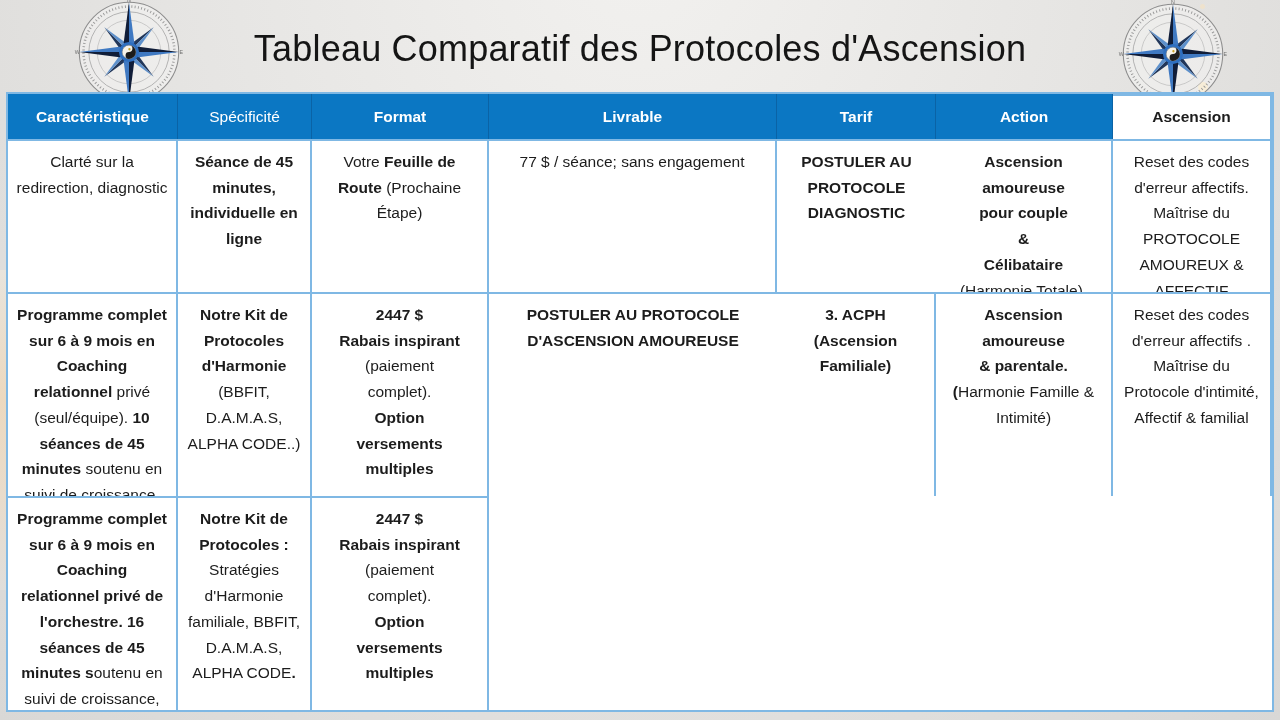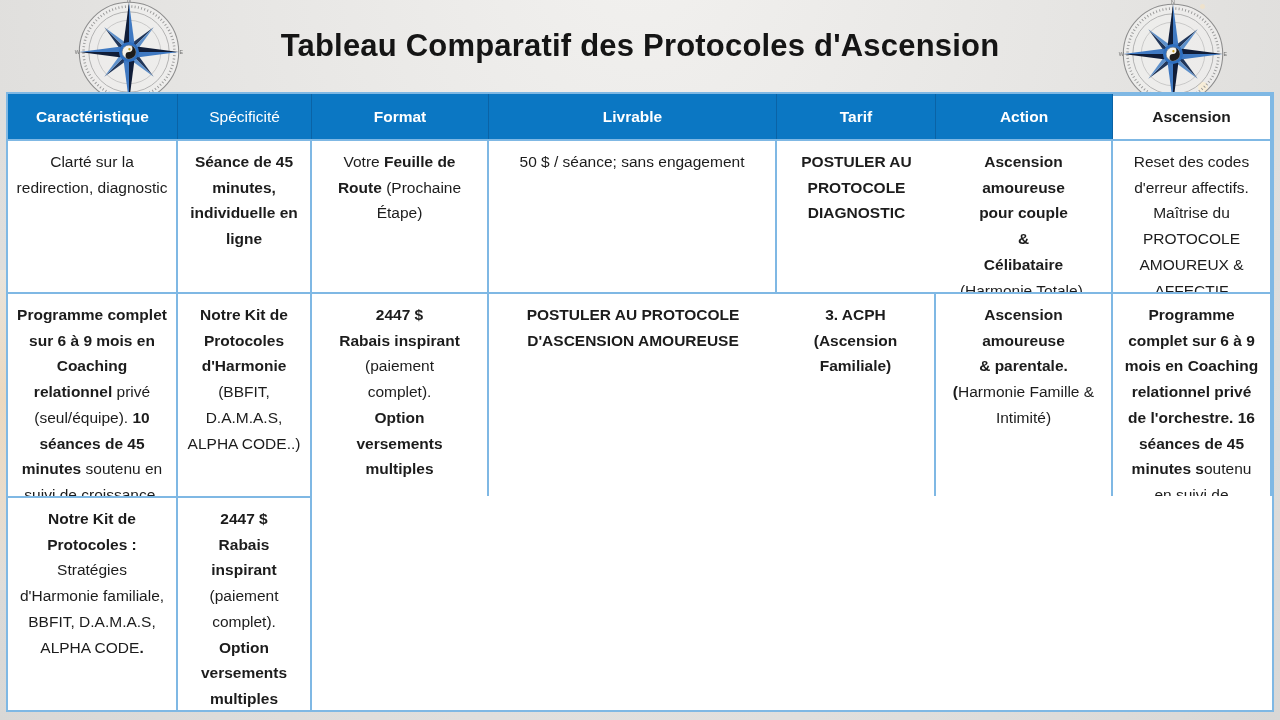--- a/index.html
+++ b/index.html
@@ -13,21 +13,21 @@
   .left-tint {
     position:absolute; left:0; top:270px; width:8px; height:320px;
     background: linear-gradient(#e9e4dc 0%, #ecd9bf 40%, #e9dccb 70%, #e0dedb 100%);
   }
   .dot { position:absolute; border-radius:50%; background:#f3e3c4; }
   .dot.d1 { left:1198px; top:82px; width:10px; height:10px; }
   .dot.d2 { left:1200px; top:4px; width:5px; height:5px; opacity:.7; }
 
   .page-title {
     position:absolute; left:0; right:0; top:28px;
-    text-align:center; font-size:31px; font-weight:700; color:#151515;
+    text-align:center; font-size:36px; font-weight:400; color:#151515;
     letter-spacing:.2px;
   }
   .compass { position:absolute; width:110px; height:110px; }
   .compass.left  { left:74px;  top:-3px; }
   .compass.right { left:1118px; top:-1px; }
 
   .tablewrap {
     position:absolute; left:6px; top:92px;
     border:2px solid var(--border, #7fb8e4);
     background:#fff;
@@ -146,21 +146,21 @@
       <div class="th bold">
         <span>Action</span>
       </div>
       <div class="td"><span class="b">Ascension
 en
 autonome</span><span>;
 </span><span class="b">Tester</span><span> sans engagement</span></div>
       <div class="td"><span>Clarté sur la redirection, diagnostic</span></div>
       <div class="td"><span class="b">Séance de 45 minutes, individuelle en ligne</span></div>
       <div class="td"><span>Votre </span><span class="b">Feuille de Route</span><span> (Prochaine Étape)</span></div>
-      <div class="td"><span>50 $ / séance; sans engagement</span></div>
+      <div class="td"><span>77 $ / séance; sans engagement</span></div>
       <div class="td lastcol action"><span class="b">POSTULER AU PROTOCOLE DIAGNOSTIC</span></div>
       <div class="td"><span class="b">Ascension
 amoureuse
 pour couple
 &amp;
 Célibataire</span><span>
 (Harmonie Totale).</span></div>
       <div class="td"><span>Reset des codes d'erreur affectifs. Maîtrise du PROTOCOLE AMOUREUX &amp; AFFECTIF</span></div>
       <div class="td"><span class="b">Programme complet sur 6 à 9 mois en Coaching relationnel</span><span> privé (seul/équipe). </span><span class="b">10 séances de 45 minutes</span><span> soutenu en suivi de croissance, évènements mensuels &amp; bonus d'inspiration</span></div>
       <div class="td"><span class="b">Notre Kit de Protocoles d'Harmonie</span><span> (BBFIT, D.A.M.A.S, ALPHA CODE..)</span></div>
@@ -170,20 +170,21 @@
 complet).
 </span><span class="b">Option
 versements
 multiples</span></div>
       <div class="td lastcol action"><span class="b">POSTULER AU PROTOCOLE D'ASCENSION AMOUREUSE</span></div>
       <div class="td"><span class="b">3. ACPH (Ascension Familiale)</span></div>
       <div class="td"><span class="b">Ascension
 amoureuse
 &amp; parentale.
 (</span><span>Harmonie Famille &amp; Intimité)</span></div>
+      <div class="td"><span>Reset des codes d'erreur affectifs . Maîtrise du Protocole d'intimité, Affectif &amp; familial</span></div>
       <div class="td"><span class="b">Programme complet sur 6 à 9 mois en Coaching relationnel privé de l'orchestre. 16 séances de 45 minutes s</span><span>outenu en suivi de croissance, évènements mensuels &amp; bonus d'inspiration</span></div>
       <div class="td"><span class="b">Notre Kit de Protocoles :</span><span> Stratégies d'Harmonie familiale, BBFIT, D.A.M.A.S, ALPHA CODE</span><span class="b">.</span></div>
       <div class="td"><span class="b">2447 $
 Rabais inspirant
 </span><span>(paiement
 complet).
 </span><span class="b">Option
 versements
 multiples</span></div>
     </div>

